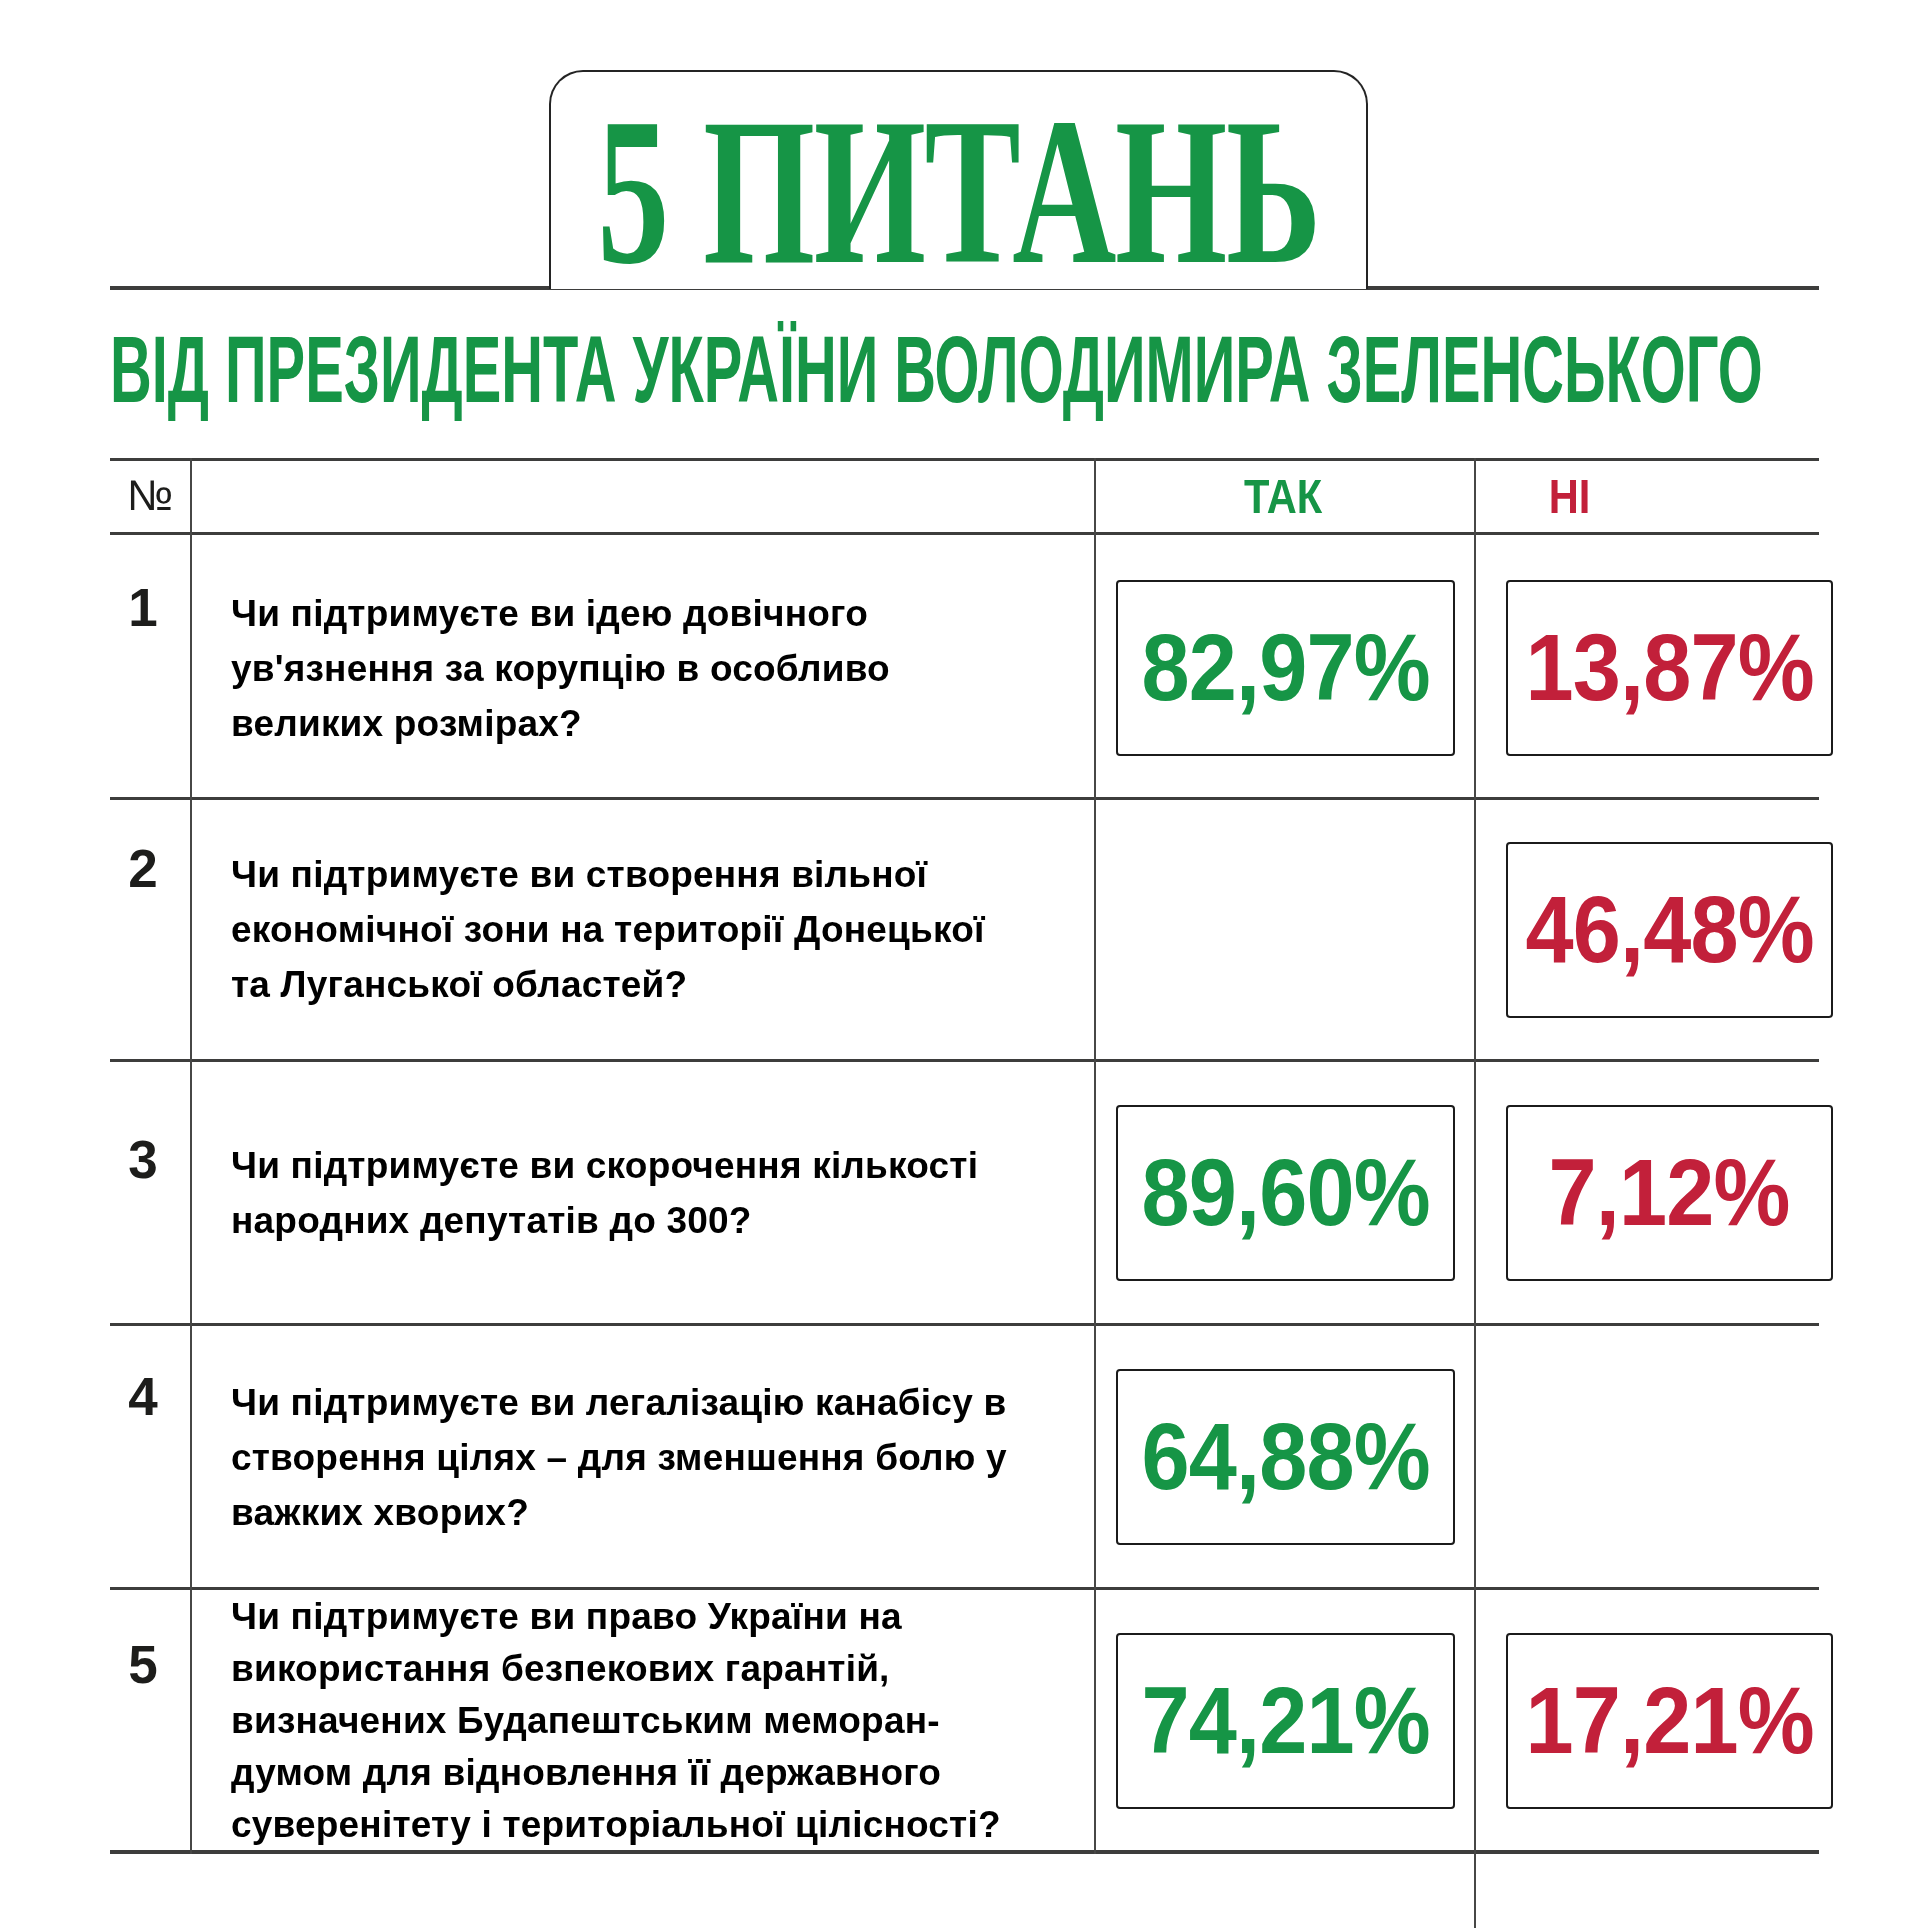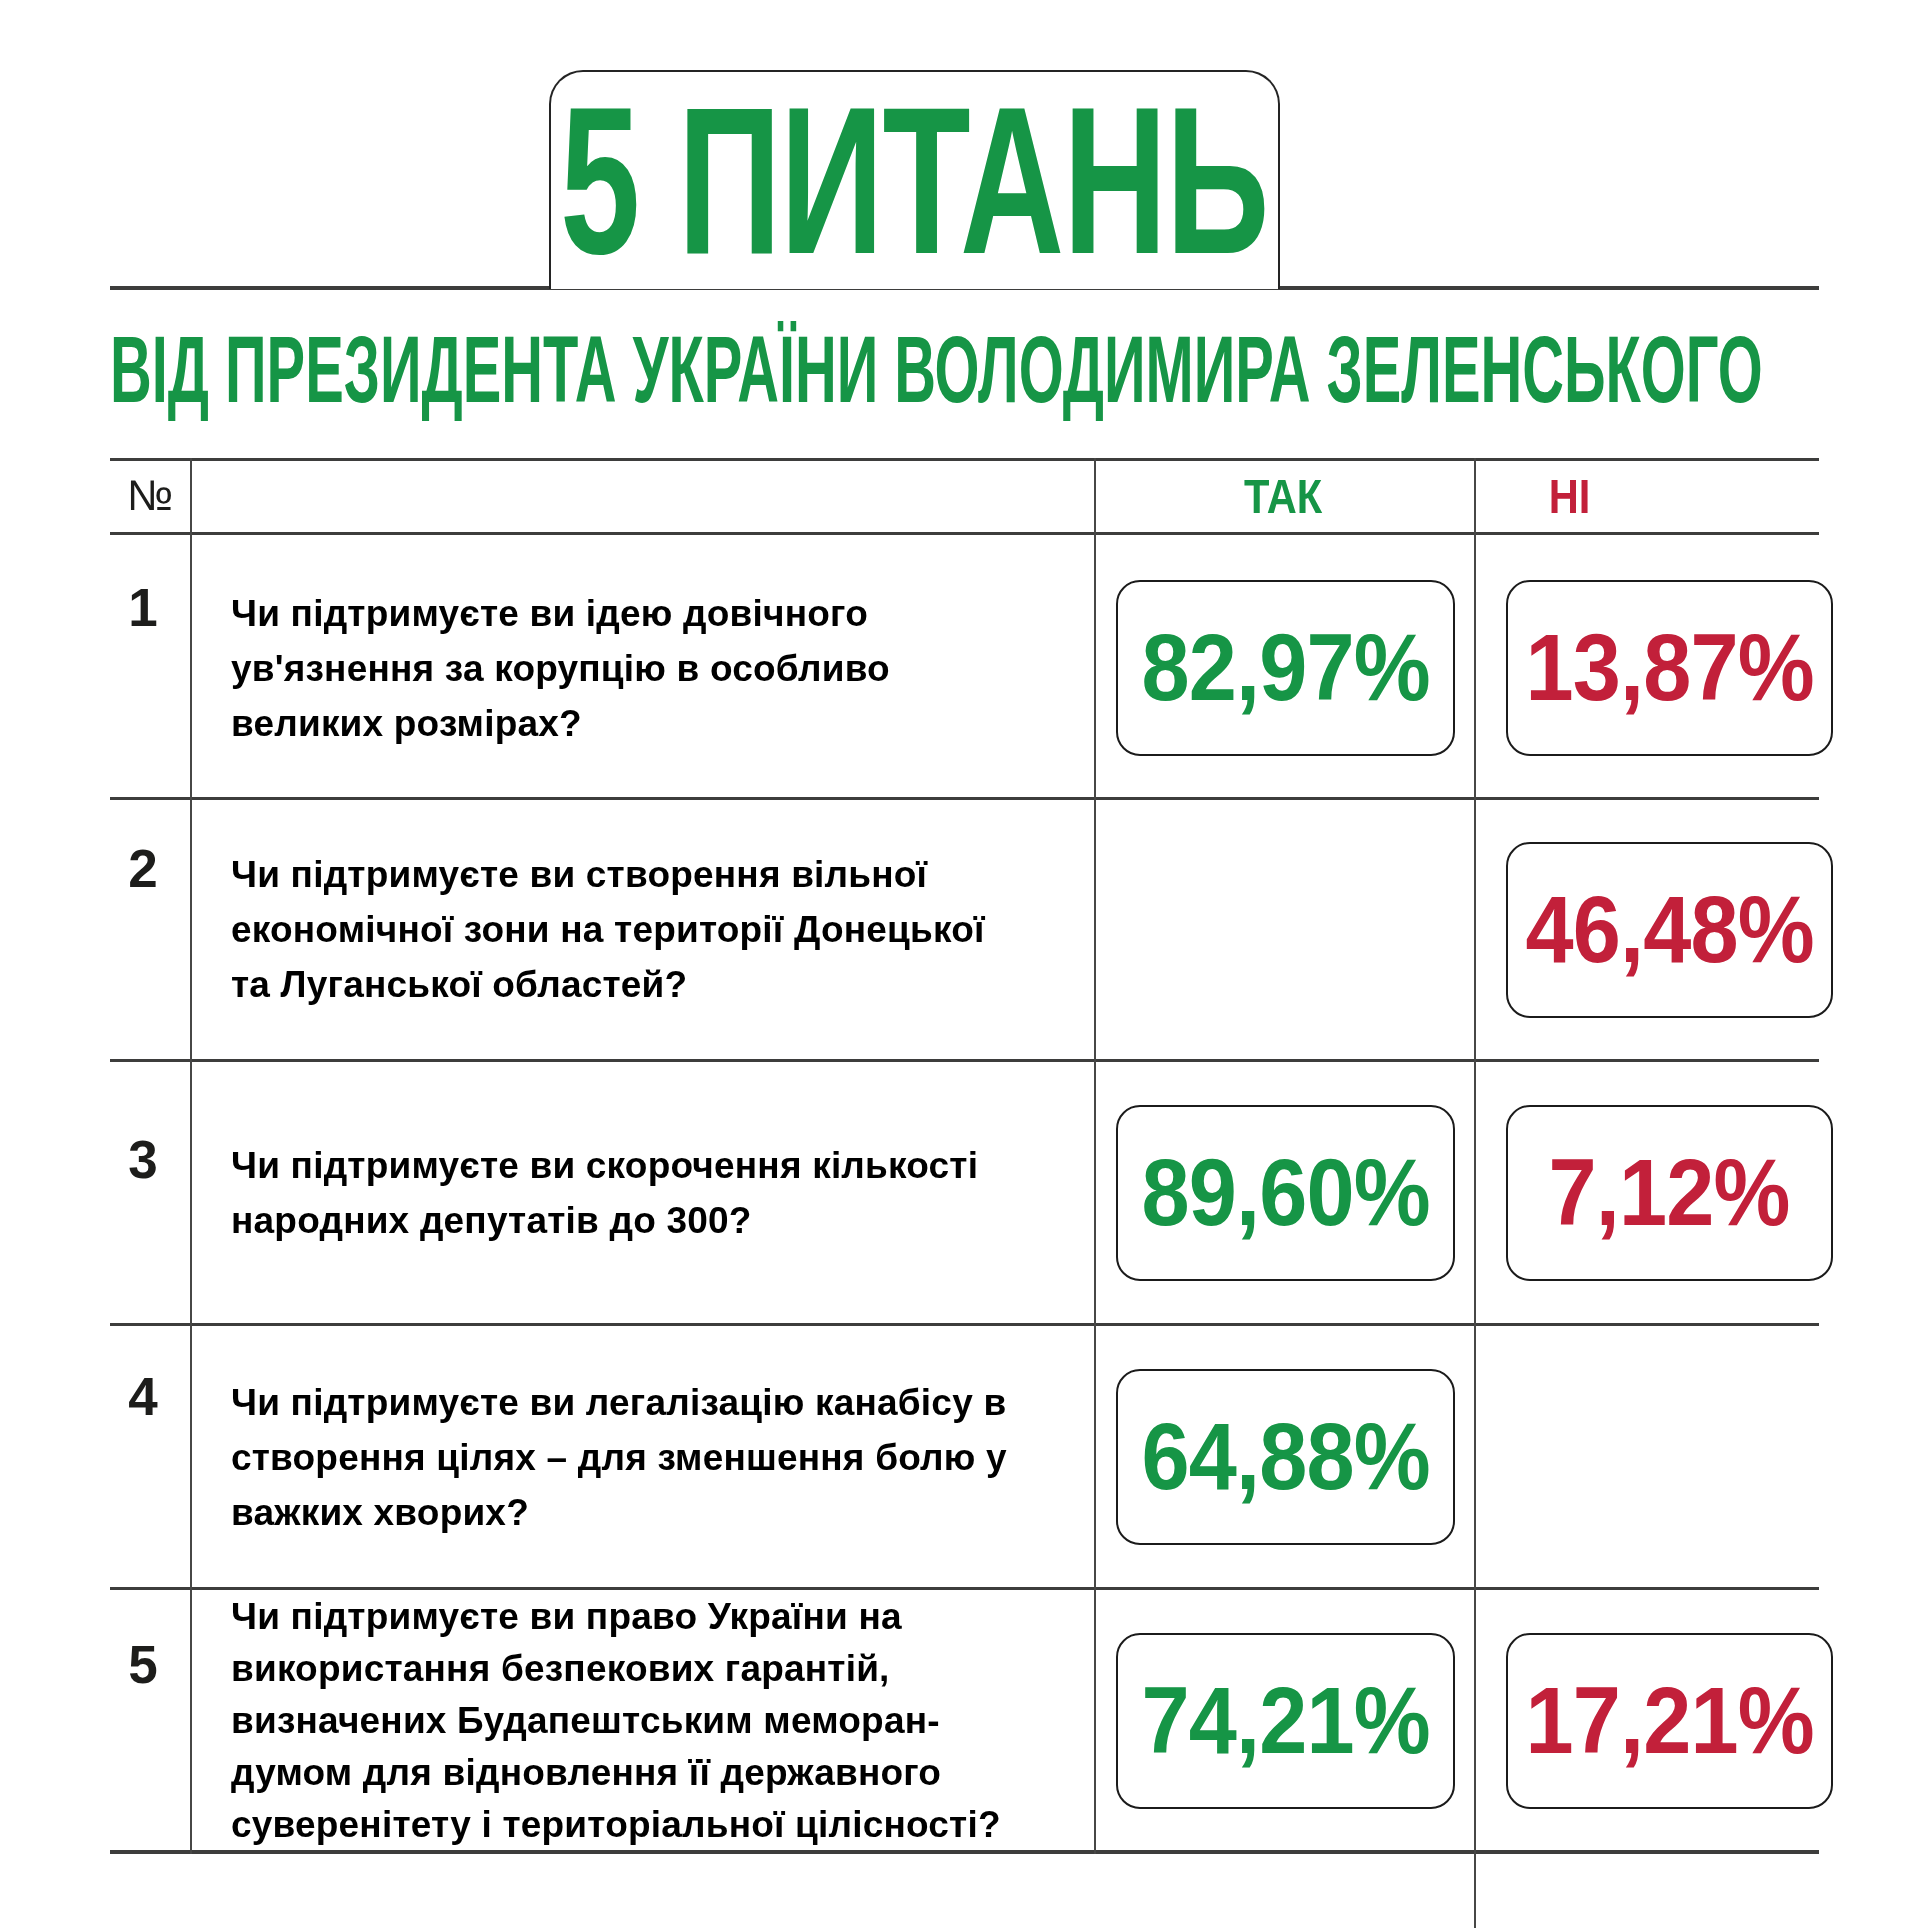--- a/index.html
+++ b/index.html
@@ -15,28 +15,29 @@
     position: relative;
     width: 1928px;
     height: 1928px;
     background: #fff;
   }
 
   
   .title-box {
     position: absolute;
     left: 549px; top: 70px;
-    width: 731px; height: 219px;
+    width: 819px; height: 219px;
     box-sizing: border-box;
     background: #fff;
     border: 2.8px solid #242424;
     border-bottom: none;
     border-radius: 34px 34px 0 0;
-    display: flex; align-items: center; justify-content: center;
+    display: flex; justify-content: center;
     z-index: 2;
+    font-family: Liberation Serif, serif;
   }
   .title-text {
     font-size: 209px;
     font-weight: bold;
     color: var(--green, #169546);
     white-space: nowrap;
     transform: scaleX(0.69);
     letter-spacing: -1.9px;
   }
   .subtitle-wrap {
@@ -136,21 +137,21 @@
   .row-5 .row-num { top: 46px; }
 
   .pct {
     position: absolute;
     top: 50%;
     transform: translateY(-50%);
     height: 176px;
     box-sizing: border-box;
     background: #fff;
     border: 2.8px solid #1b1b1b;
-    border-radius: 24px;
+    border-radius: 4px;
     display: flex; align-items: center; justify-content: center;
     z-index: 2;
   }
   .pct-yes { left: 1006px; width: 339px; }
   .pct-no  { left: 1381px; width: 327px; margin-left: 15px; }
   .pv {
     font-size: 94px;
     font-weight: bold;
     white-space: nowrap;
     transform: scaleX(0.92);

